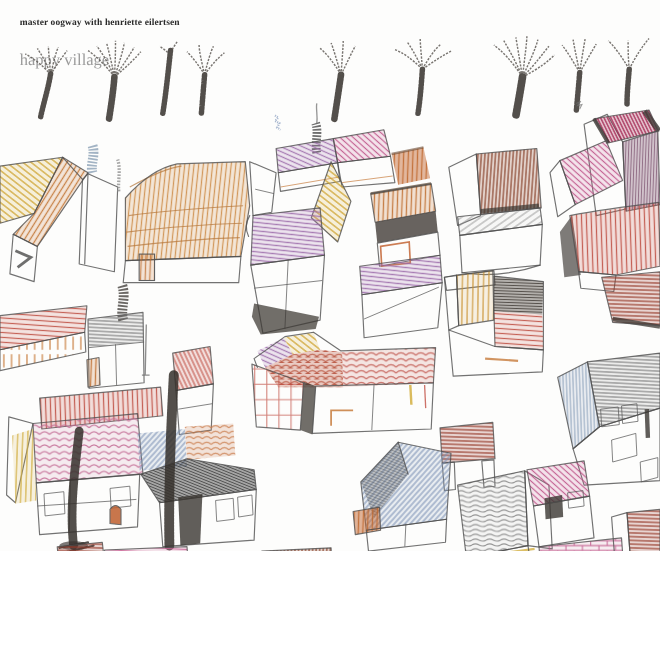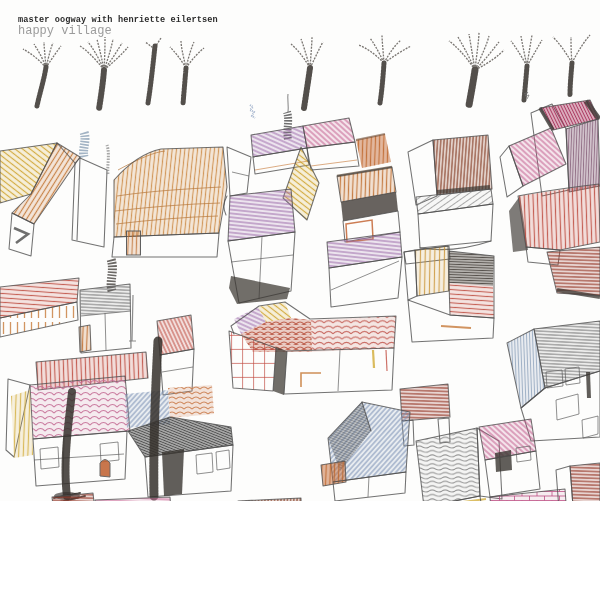--- a/index.html
+++ b/index.html
@@ -1,20 +1,20 @@
 <!DOCTYPE html>
 <html><head>
 <meta charset="utf-8">
 <style>
   html,body{margin:0;padding:0;background:#fff;}
   .cover{position:relative;width:600px;height:501px;background:#fdfdfc;overflow:hidden;
-         font-family:Liberation Mono, monospace;}
+         font-family:Liberation Serif, serif;}
   .hdr{position:absolute;left:18px;top:15px;line-height:10.5px;}
   .artist{font-size:8.6px;font-weight:bold;color:#2b2b2b;letter-spacing:.1px;}
-  .title{font-size:12px;color:#9b9b9b;}
+  .title{font-size:15px;color:#9b9b9b;margin-top:24px;}
   svg{position:absolute;left:0;top:0;}
   .ol{fill:none;stroke:#4f4f4f;stroke-width:1.05;stroke-linejoin:round;stroke-linecap:round;opacity:.8;}
   .win{fill:none;stroke:#5a5a5a;stroke-width:.9;opacity:.75;}
   .trunk{fill:none;stroke:#35302c;stroke-linecap:round;opacity:.85;}
   .branch{fill:none;stroke:#57524e;stroke-width:1.3;stroke-dasharray:2 1.2;opacity:.8;}
 </style>
 </head>
 <body>
 
 <div class="cover">

